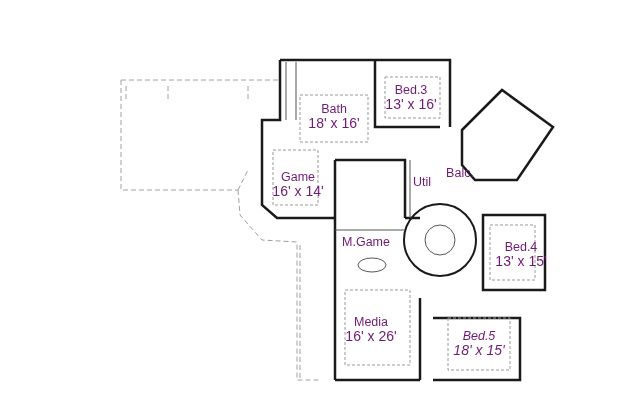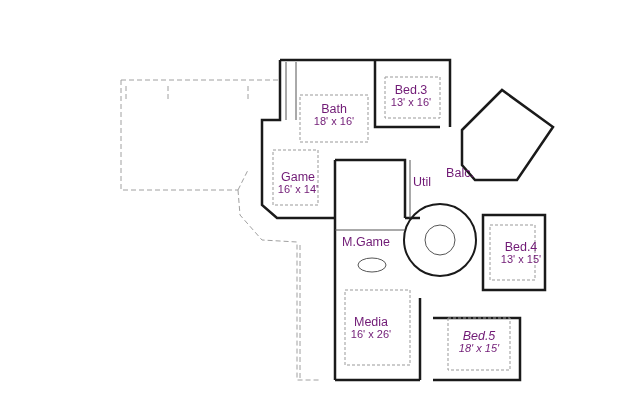--- a/index.html
+++ b/index.html
@@ -1,20 +1,20 @@
 <!DOCTYPE html>
 <html><head>
 <meta charset="utf-8">
 <style>
   html,body{margin:0;padding:0;background:#ffffff;}
   body{width:620px;height:415px;overflow:hidden;position:relative;font-family:"Liberation Sans",sans-serif;}
   svg{position:absolute;left:0;top:0;}
   .lbl{position:absolute;text-align:center;color:#701a75;line-height:1.05;}
   .lbl .n{font-size:12.5px;display:block;}
-  .lbl .d{font-size:11px;display:block;}
+  .lbl .d{font-size:14px;display:block;}
 </style>
 </head>
 <body>
 
 <svg width="620" height="415" viewBox="0 0 620 415">
 
   <g fill="none" stroke="#a0a0a0" stroke-width="1" stroke-dasharray="5,3">
     <path d="M121,80 L280,80"></path>
     <path d="M121,80 L121,190 L238,190"></path>
     <path d="M126,86 L126,100 M168,86 L168,100 M248,86 L248,100"></path>

